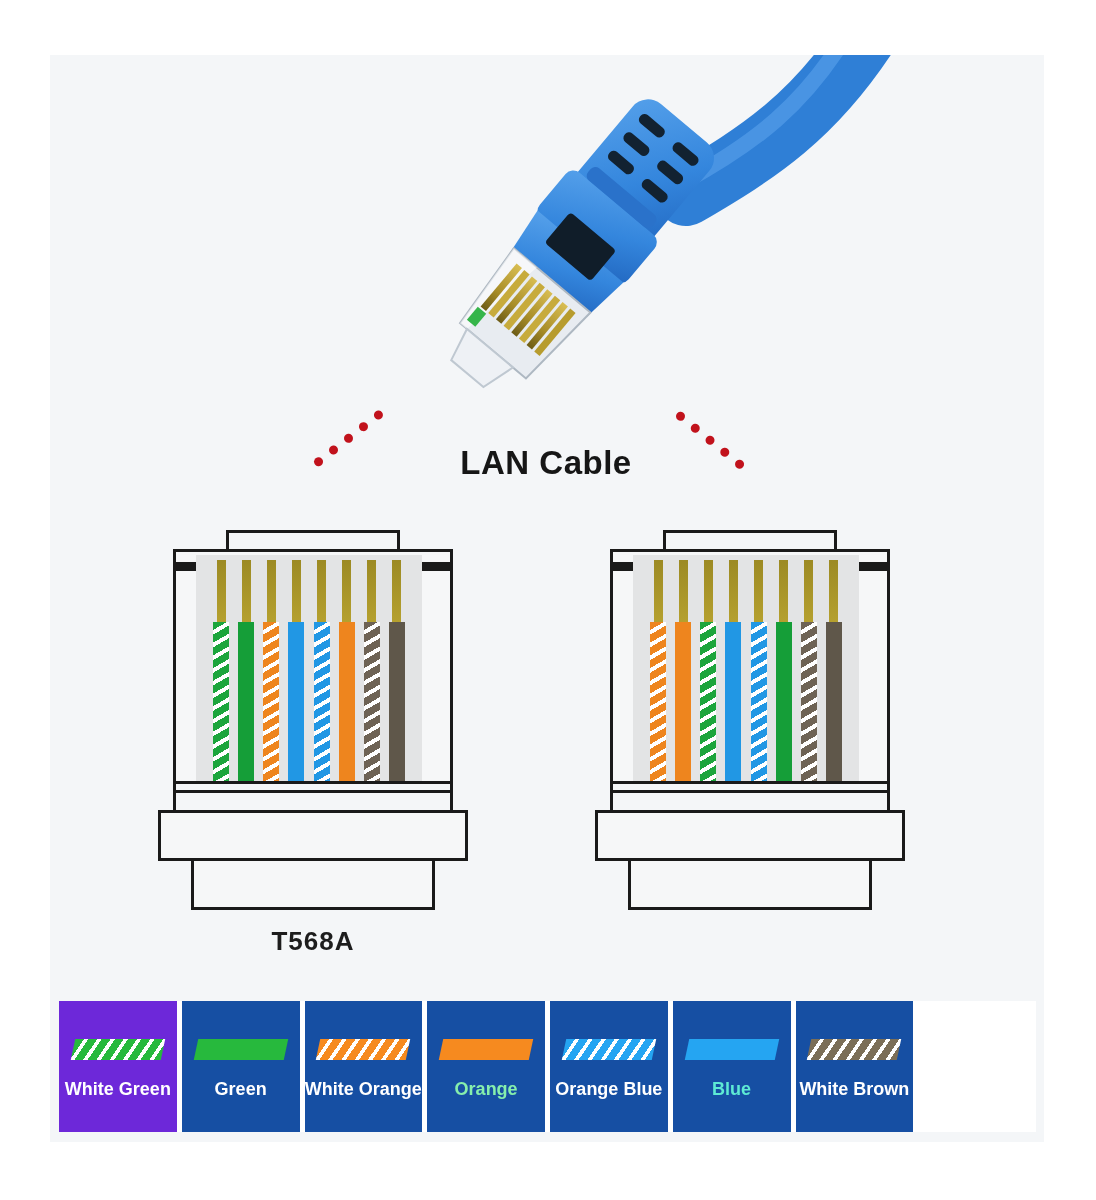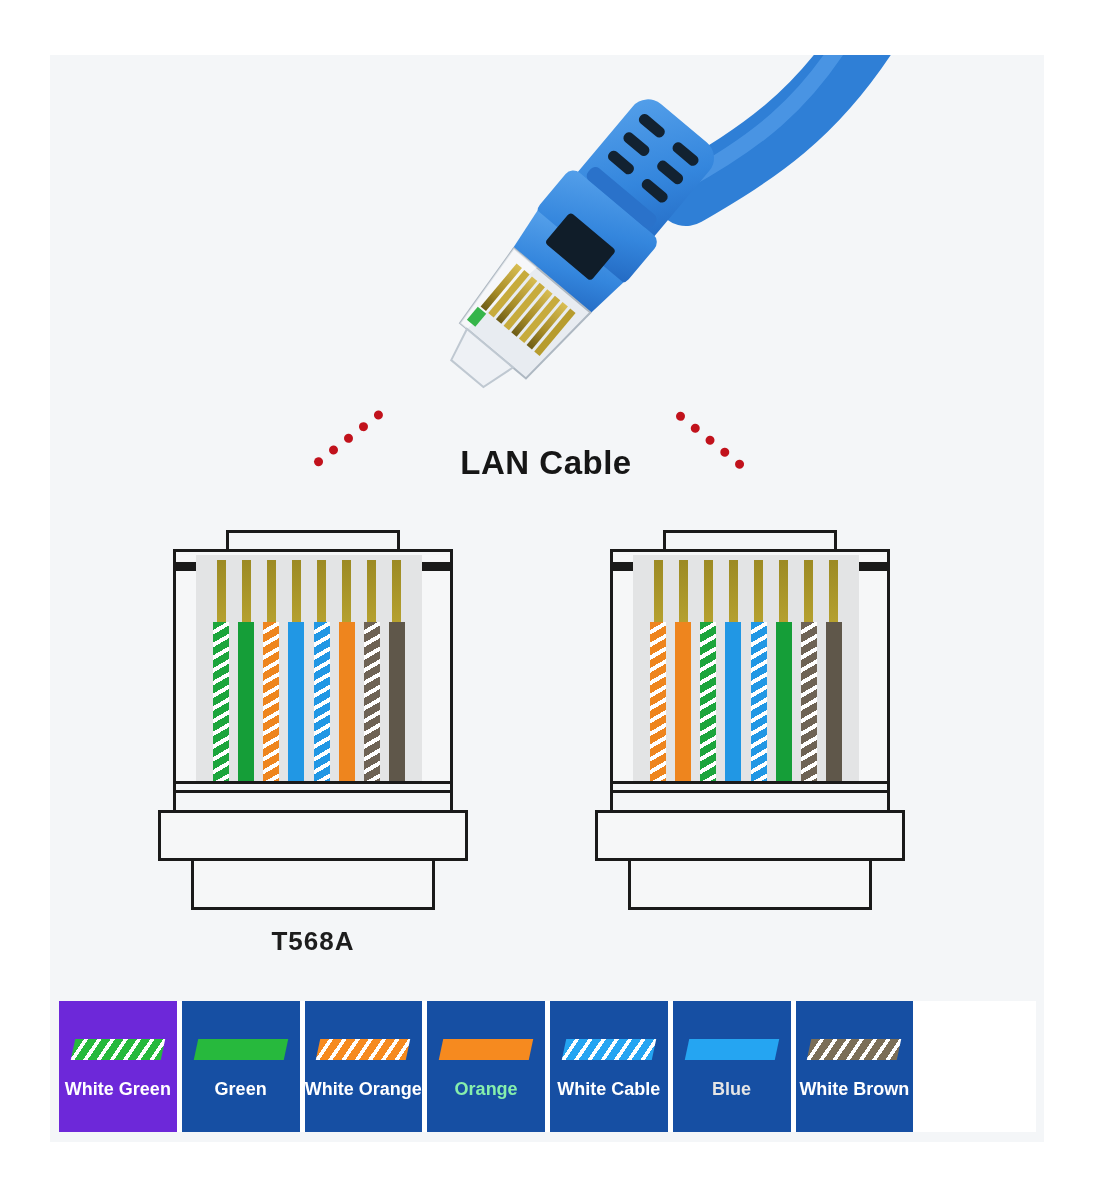--- a/index.html
+++ b/index.html
@@ -241,24 +241,24 @@
       <div class="legend-item" style="background: rgb(22, 79, 163);">
         <div class="swatch" style="background: repeating-linear-gradient(115deg, rgb(246, 138, 31) 0px, rgb(246, 138, 31) 8px, rgb(255, 255, 255) 8px, rgb(255, 255, 255) 12px);"></div>
         <div class="legend-label" style="color: rgb(255, 255, 255);">White Orange</div>
       </div>
       <div class="legend-item" style="background: rgb(22, 79, 163);">
         <div class="swatch" style="background: rgb(246, 138, 31);"></div>
         <div class="legend-label" style="color: #86efac;">Orange</div>
       </div>
       <div class="legend-item" style="background: rgb(22, 79, 163);">
         <div class="swatch" style="background: repeating-linear-gradient(115deg, rgb(37, 165, 242) 0px, rgb(37, 165, 242) 8px, rgb(255, 255, 255) 8px, rgb(255, 255, 255) 12px);"></div>
-        <div class="legend-label" style="color: rgb(255, 255, 255);">White Cable</div>
+        <div class="legend-label" style="color: rgb(255, 255, 255);">Orange Blue</div>
       </div>
       <div class="legend-item" style="background: rgb(22, 79, 163);">
         <div class="swatch" style="background: rgb(37, 165, 242);"></div>
-        <div class="legend-label" style="color: #e5e5e5;">Blue</div>
+        <div class="legend-label" style="color: #5eead4;">Blue</div>
       </div>
       <div class="legend-item" style="background: rgb(22, 79, 163);">
         <div class="swatch" style="background: repeating-linear-gradient(115deg, rgb(123, 110, 87) 0px, rgb(123, 110, 87) 8px, rgb(255, 255, 255) 8px, rgb(255, 255, 255) 12px);"></div>
         <div class="legend-label" style="color: rgb(255, 255, 255);">White Brown</div>
       </div>
     </div>
 </div>
 
 </body></html>

